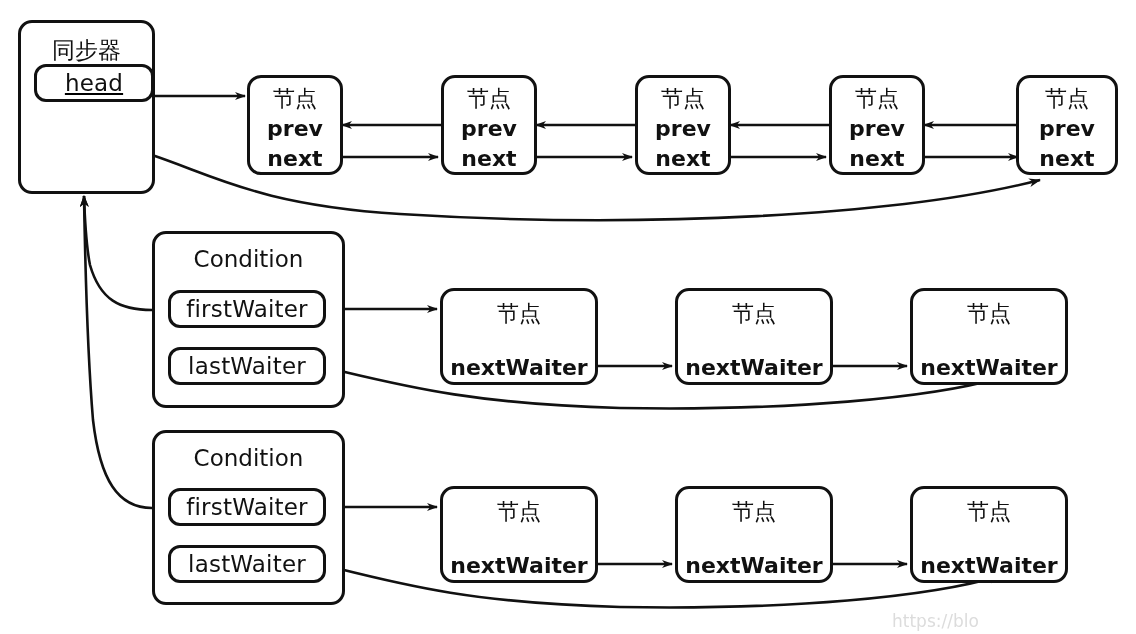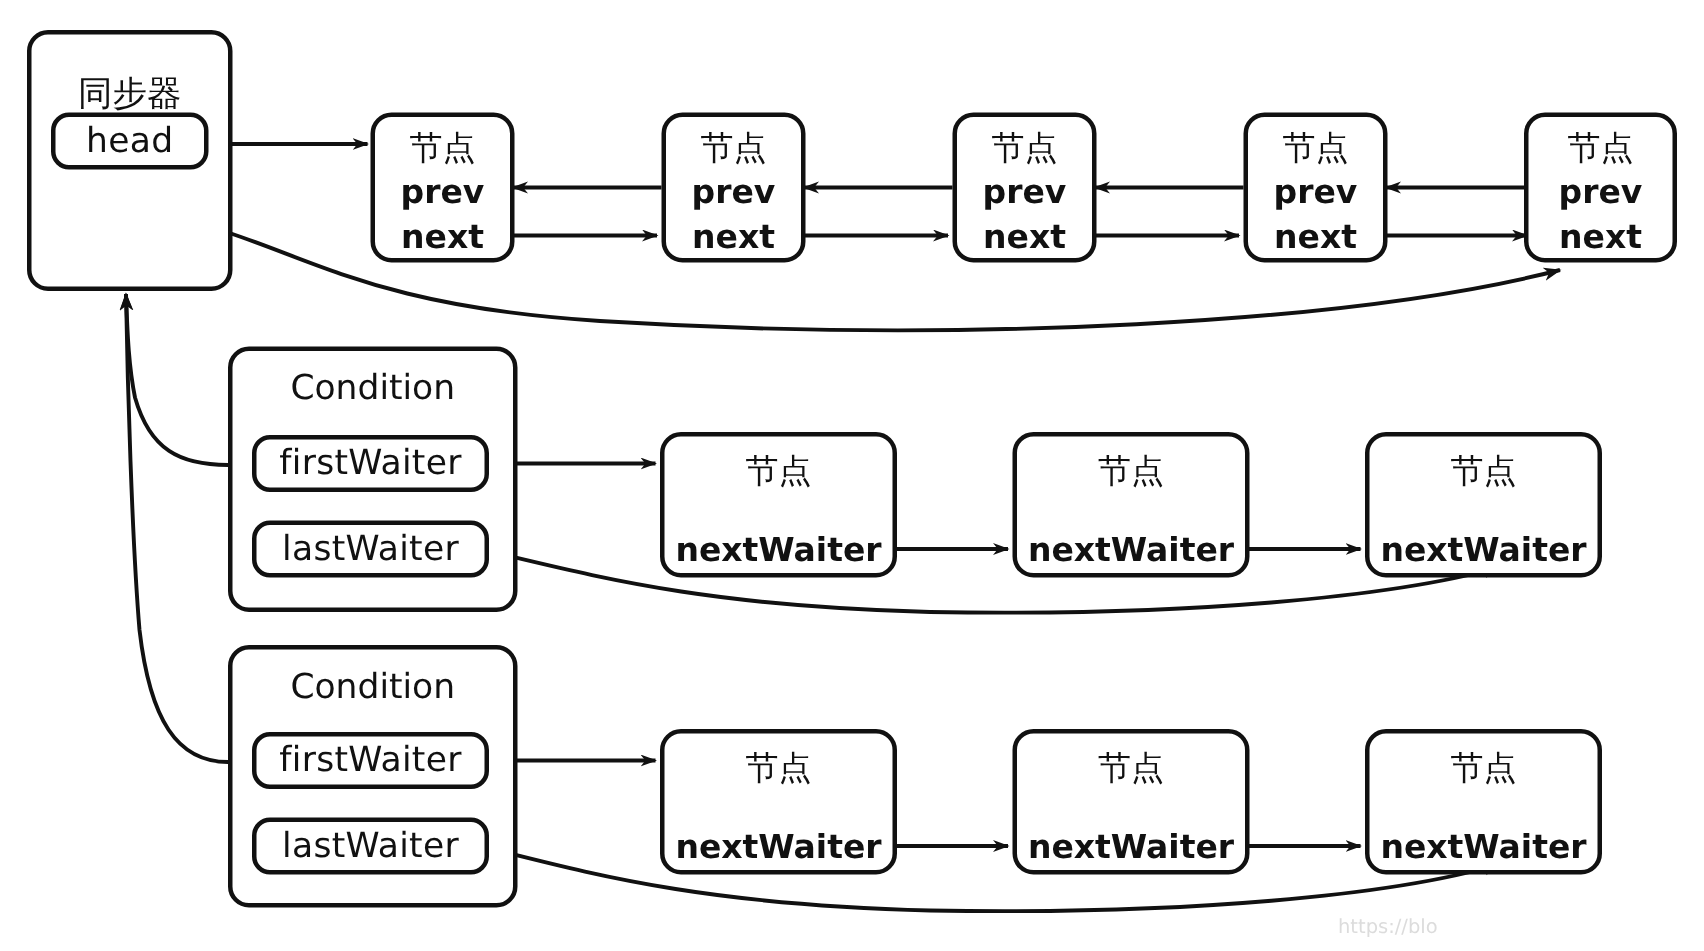--- a/index.html
+++ b/index.html
@@ -77,21 +77,21 @@
   }
   .watermark {
     position: absolute;
     font-size: 19px;
     color: #b9b9b9;
     white-space: nowrap;
     font-family: "DejaVu Sans", "Liberation Sans", sans-serif;
   }
   .watermark-url {
     position: absolute;
-    font-size: 13px;
+    font-size: 17px;
     color: #dcdcdc;
     white-space: nowrap;
   }
 </style>
 </head>
 <body>
 
 <div id="canvas">
 
   <svg id="wires" viewBox="0 0 1136 634">
@@ -131,23 +131,23 @@
 
     <line x1="326" y1="507" x2="437" y2="507" stroke="#111111" stroke-width="2.6" marker-end="url(#arw)"></line>
 
     <line x1="596" y1="564" x2="672" y2="564" stroke="#111111" stroke-width="2.6" marker-end="url(#arw)"></line>
     <line x1="831" y1="564" x2="907" y2="564" stroke="#111111" stroke-width="2.6" marker-end="url(#arw)"></line>
 
     <path d="M328,566 C400,584 470,603 620,607 C790,610 930,597 1000,576" fill="none" stroke="#111111" stroke-width="2.6" marker-end="url(#arwb)"></path>
   </svg>
 
   <div class="box" style="left:18px; top:20px; width:137px; height:174px;">
-    <div class="container-title" style="top:12px;margin-top:12px;">同步器</div>
-  </div>
-  <div class="pill" style="left:34px; top:75px; width:105px; height:38px;">
+    <div class="container-title" style="top:12px;">同步器</div>
+  </div>
+  <div class="pill" style="left:34px; top:64px; width:120px; height:38px;text-decoration:underline;">
     <span class="pill-label">head</span>
   </div>
 
   <div class="box" style="left:247px; top:75px; width:96px; height:100px;">
     <div class="node-title" style="top:6px;">节点</div>
     <div class="node-field" style="top:38px;">prev</div>
     <div class="node-field" style="top:68px;">next</div>
   </div>
 
   <div class="box" style="left:441px; top:75px; width:96px; height:100px;">

